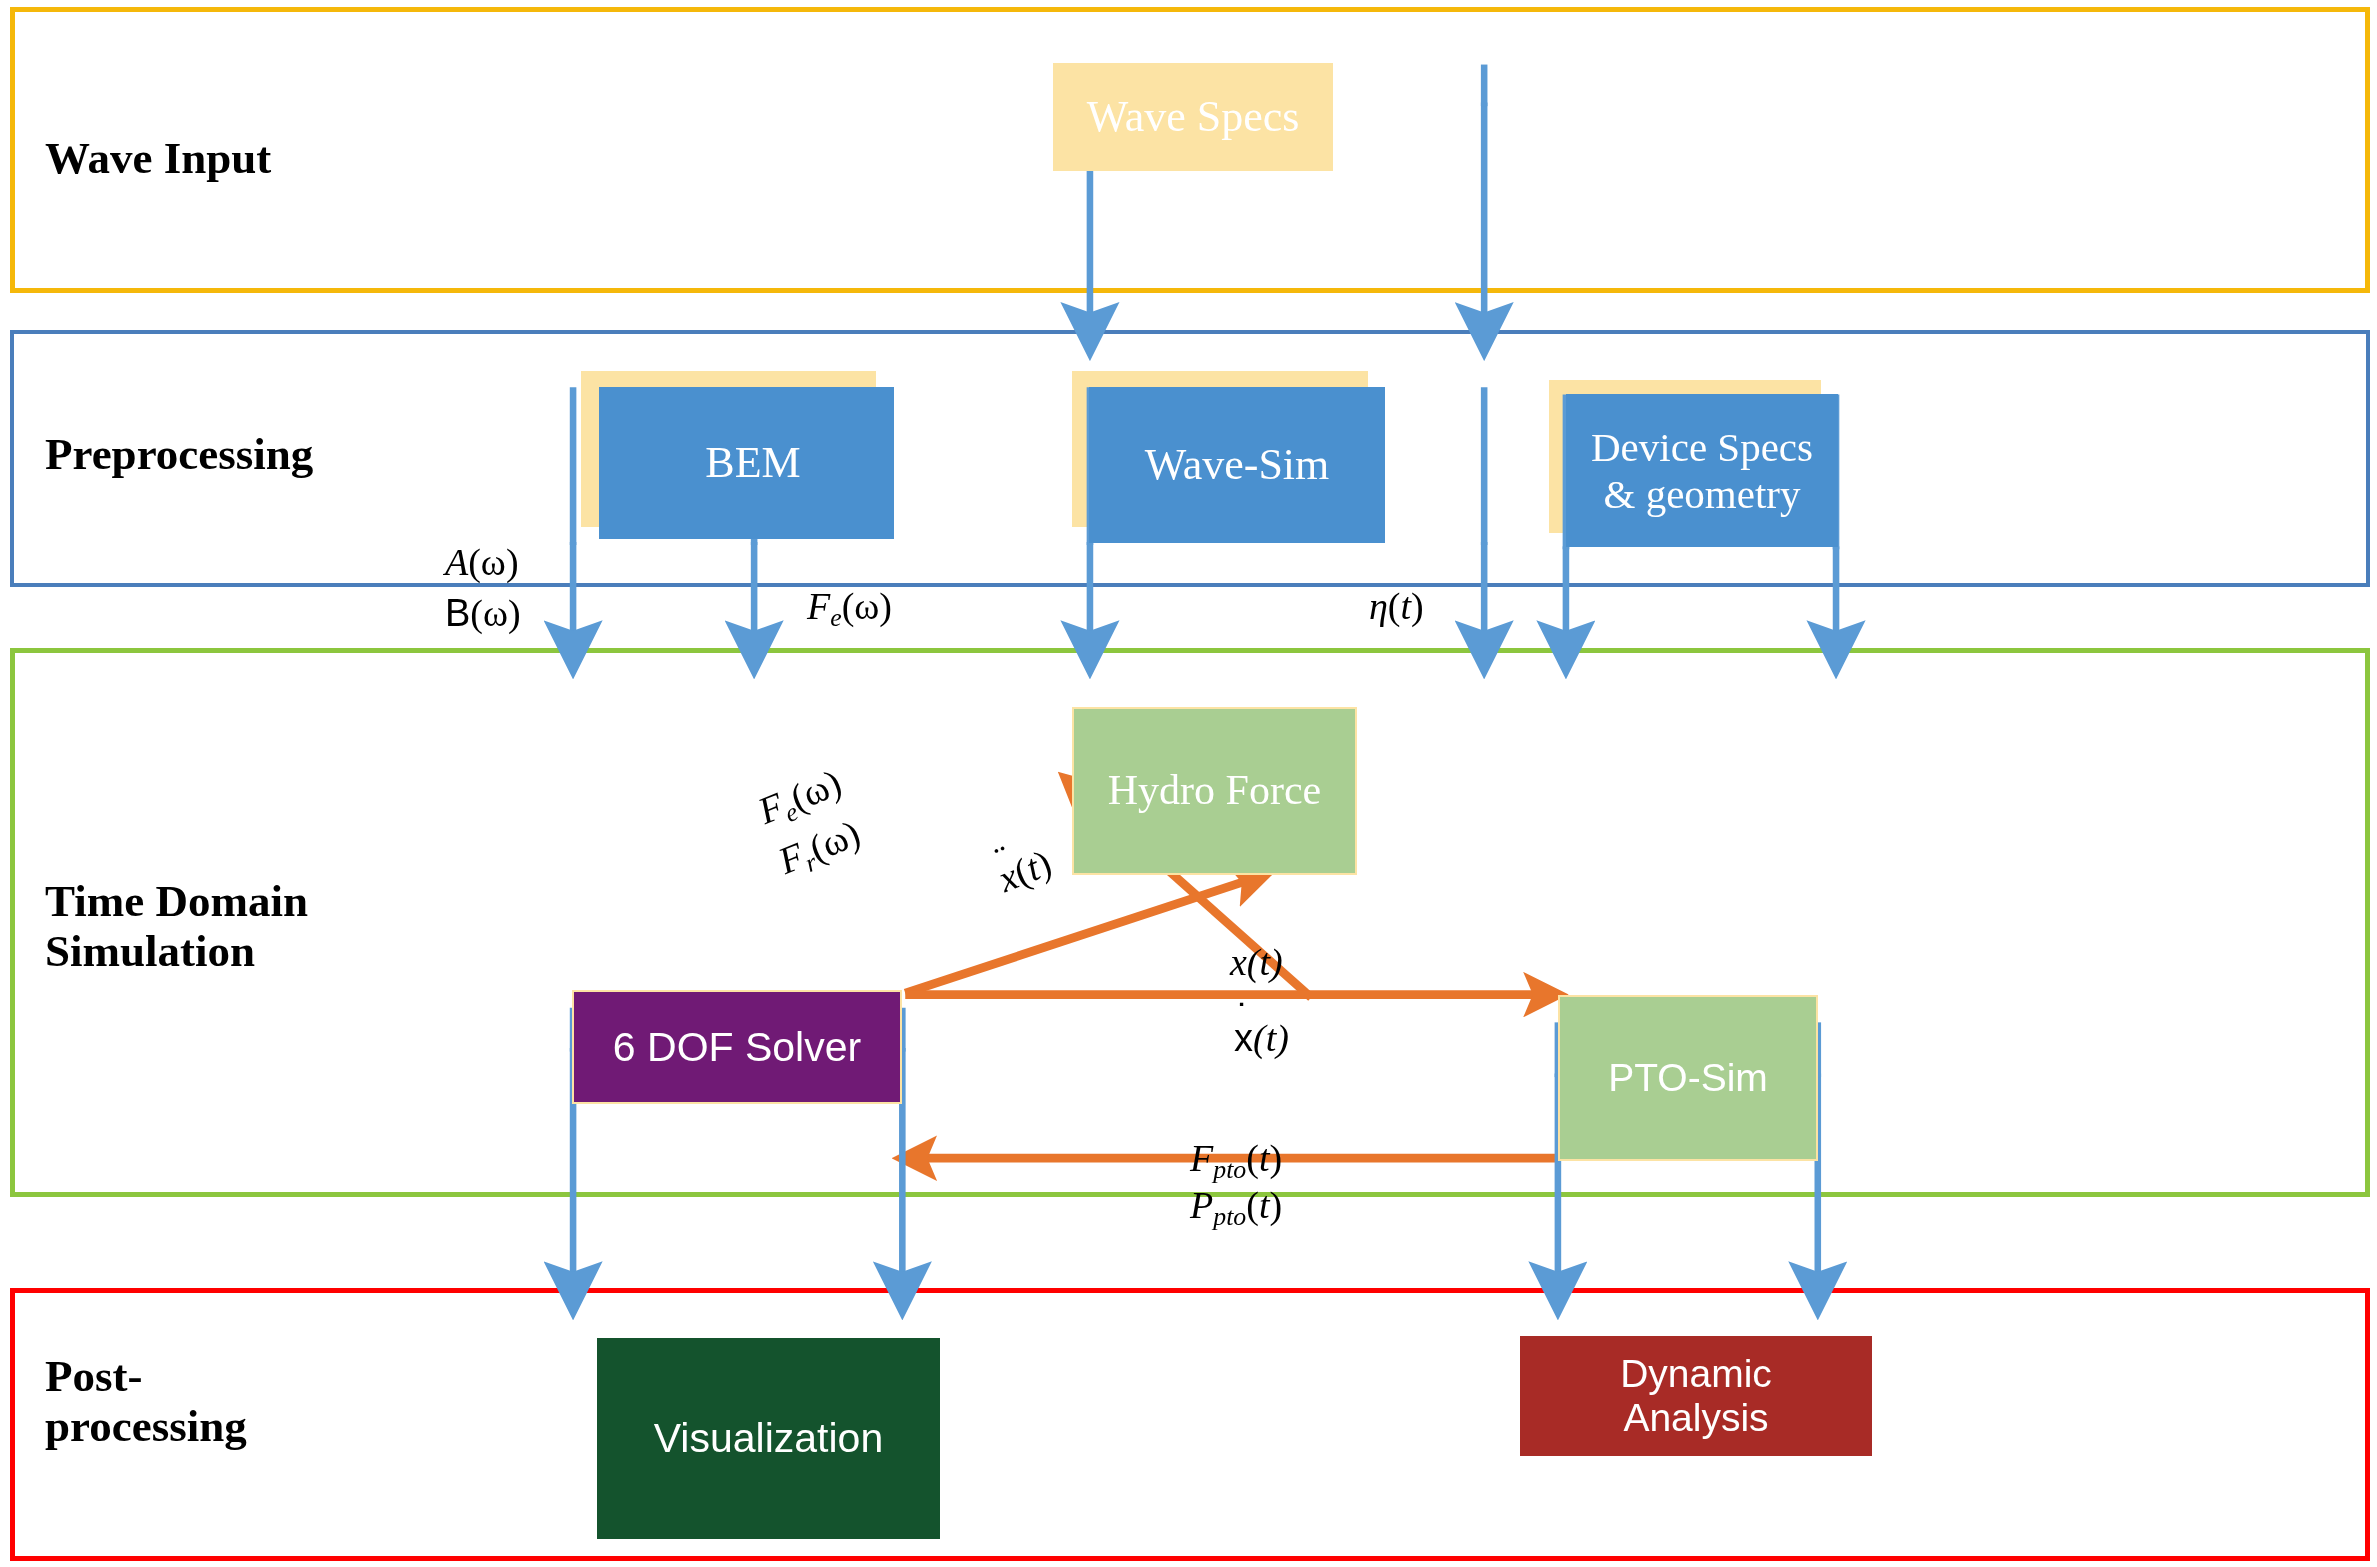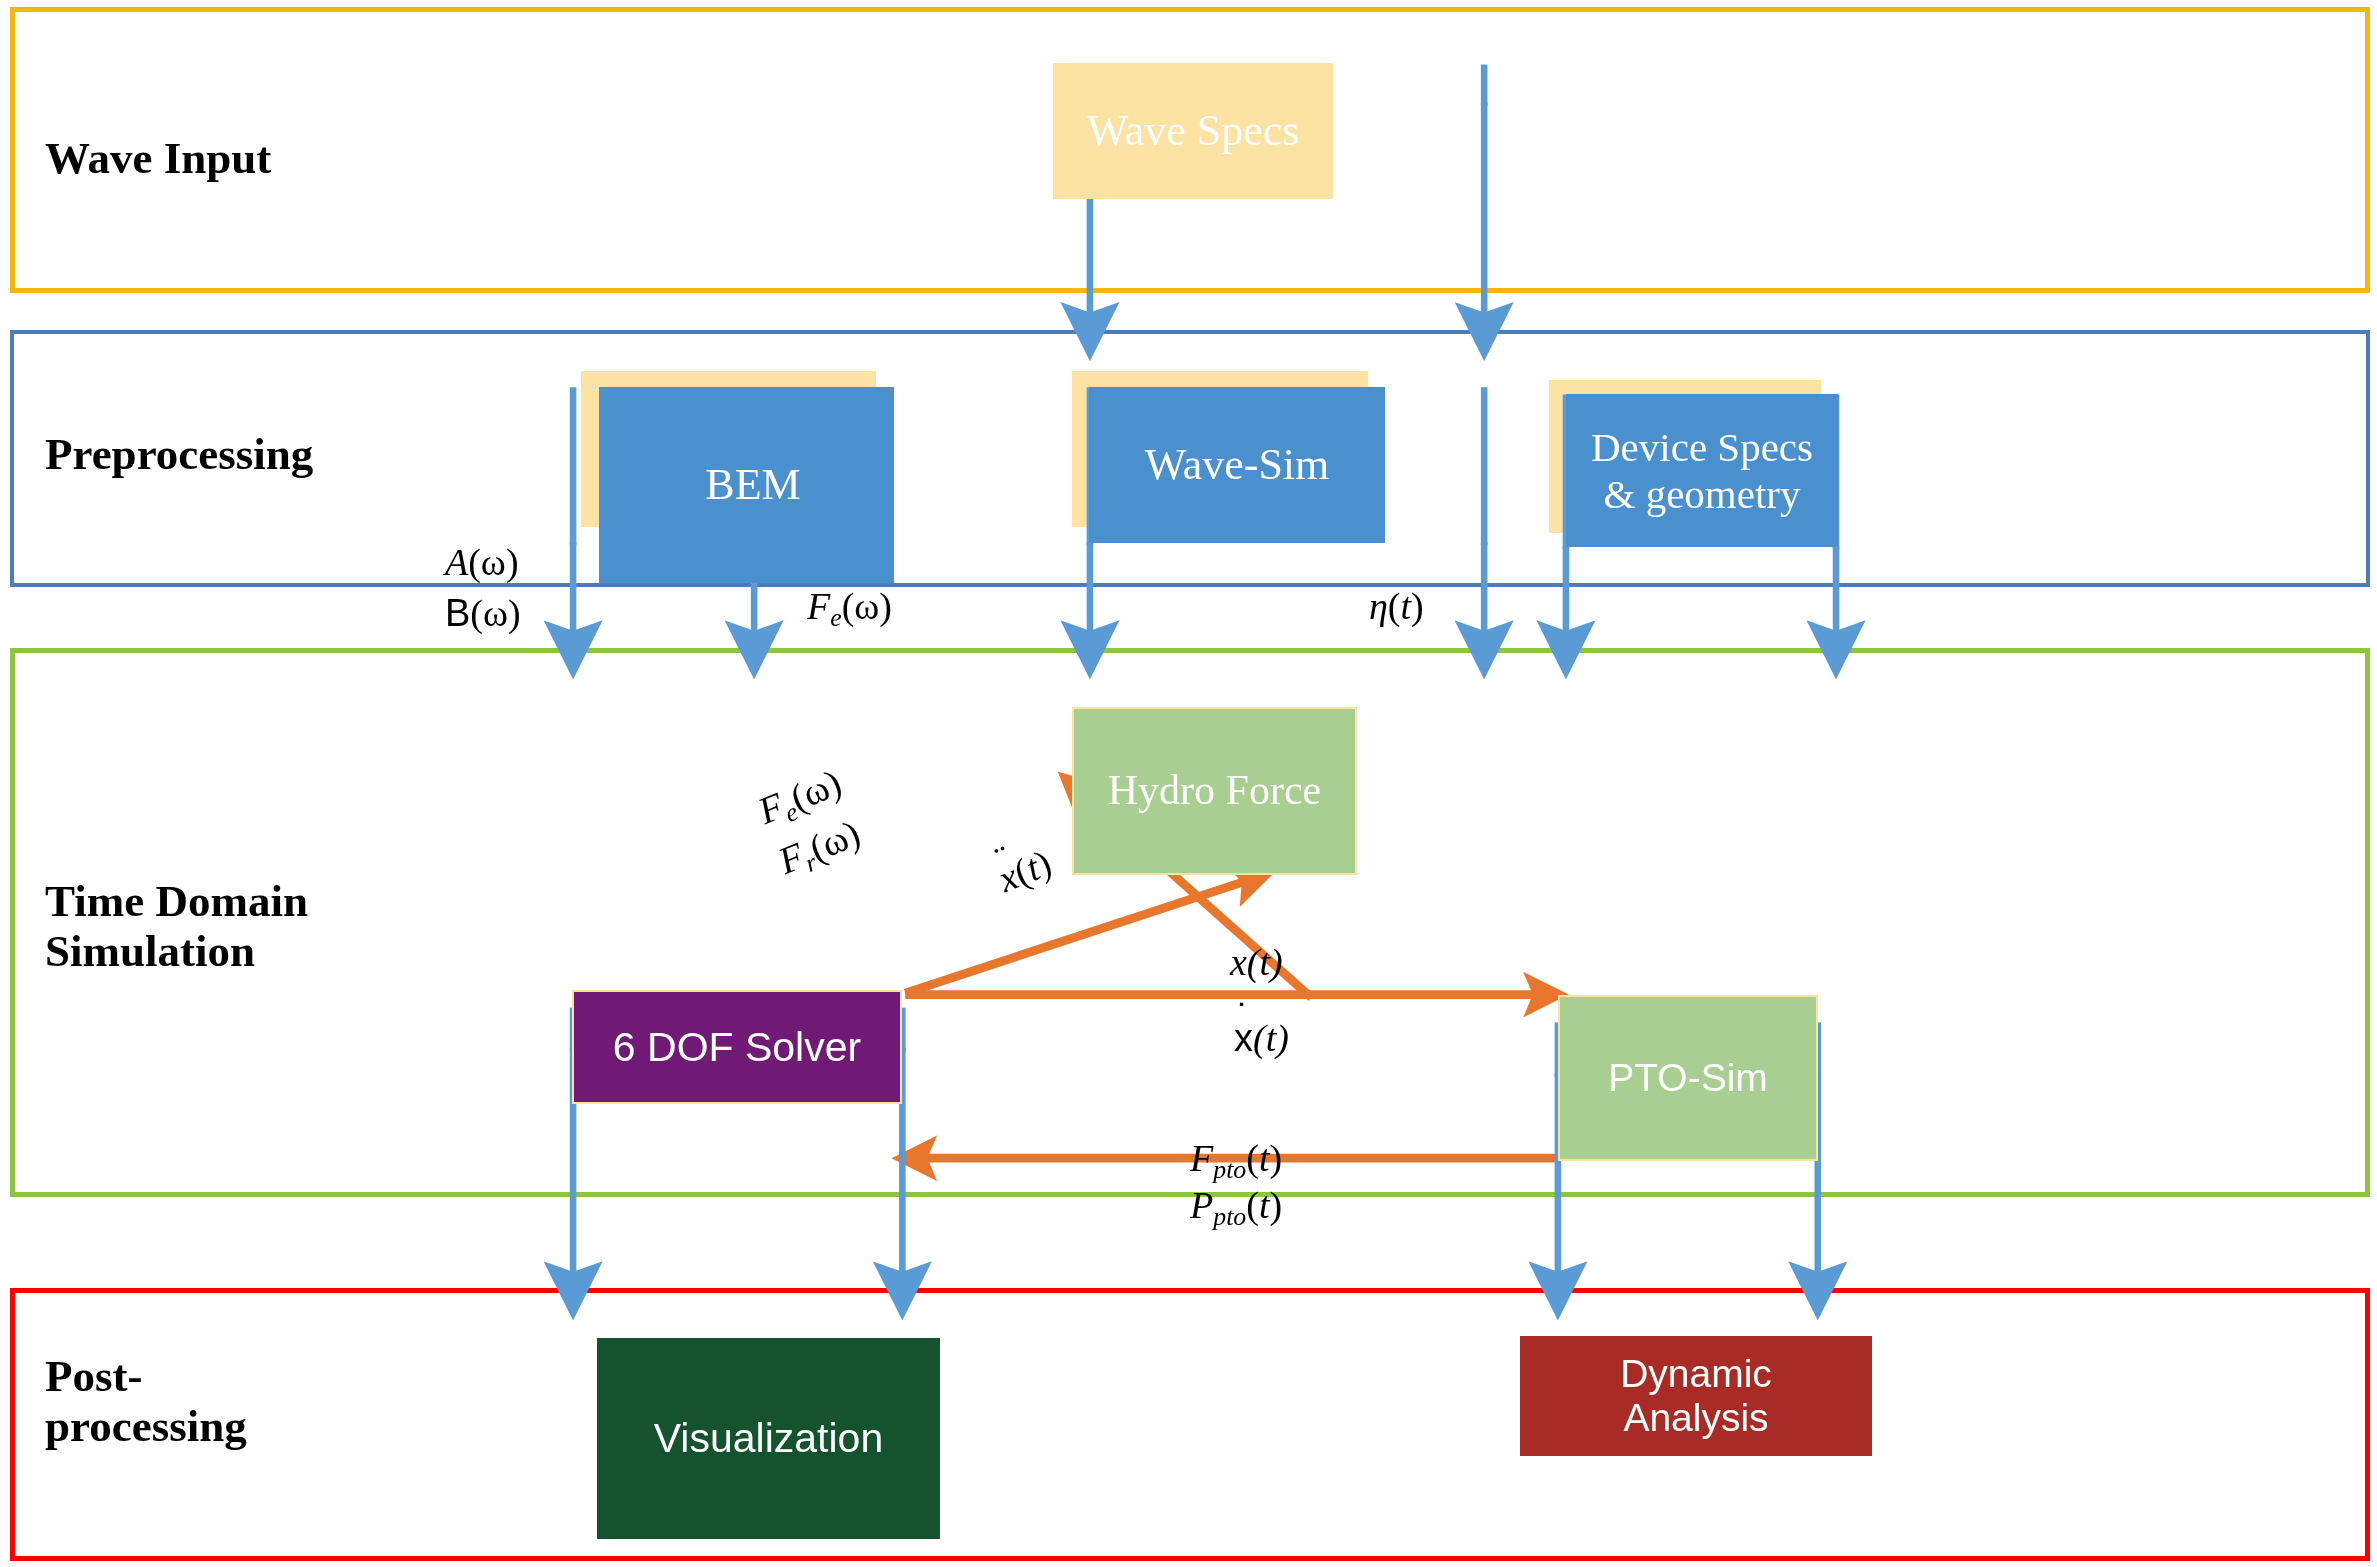--- a/index.html
+++ b/index.html
@@ -23,23 +23,23 @@
   
   .box{position:absolute;box-sizing:border-box;display:flex;align-items:center;
        justify-content:center;text-align:center;color:#ffffff;line-height:1.14;
        white-space:pre-line;z-index:6;}
   .box.serif{font-family:"Liberation Serif",serif;}
   .box.sans {font-family:"Liberation Sans",sans-serif;}
 
   
   .shadow{position:absolute;background:#FCE3A4;z-index:4;}
 
-  .b-wave-specs{left:1053px;top:63px;width:280px;height:136px;background:#FCE3A4;font-size:44px;z-index:6;}
-
-  .b-bem       {left:599px; top:387px; width:295px; height:196px; background:#4A90CF;font-size:44px;padding-left:13px;}
+  .b-wave-specs{left:1053px;top:63px;width:280px;height:108px;background:#FCE3A4;font-size:44px;z-index:6;}
+
+  .b-bem       {left:599px; top:387px; width:295px; height:152px; background:#4A90CF;font-size:44px;padding-left:13px;}
   .sh-bem      {left:581px; top:371px; width:295px; height:156px;}
   .b-wavesim   {left:1089px;top:387px; width:296px; height:156px; background:#4A90CF;font-size:44px;}
   .sh-wavesim  {left:1072px;top:371px; width:296px; height:156px;}
   .b-device    {left:1566px;top:394px; width:272px; height:153px; background:#4A90CF;font-size:41px;}
   .sh-device   {left:1549px;top:380px; width:272px; height:153px;}
 
   .b-hydro     {left:1072px;top:707px; width:285px; height:168px; background:#A9CE92;
                 border:2.9px solid #FCE3A4;font-size:42px;}
   .b-dof       {left:572px; top:990px;width:330px; height:114px; background:#701a75;
                 border:2.9px solid #FCE3A4;font-size:41px;}

